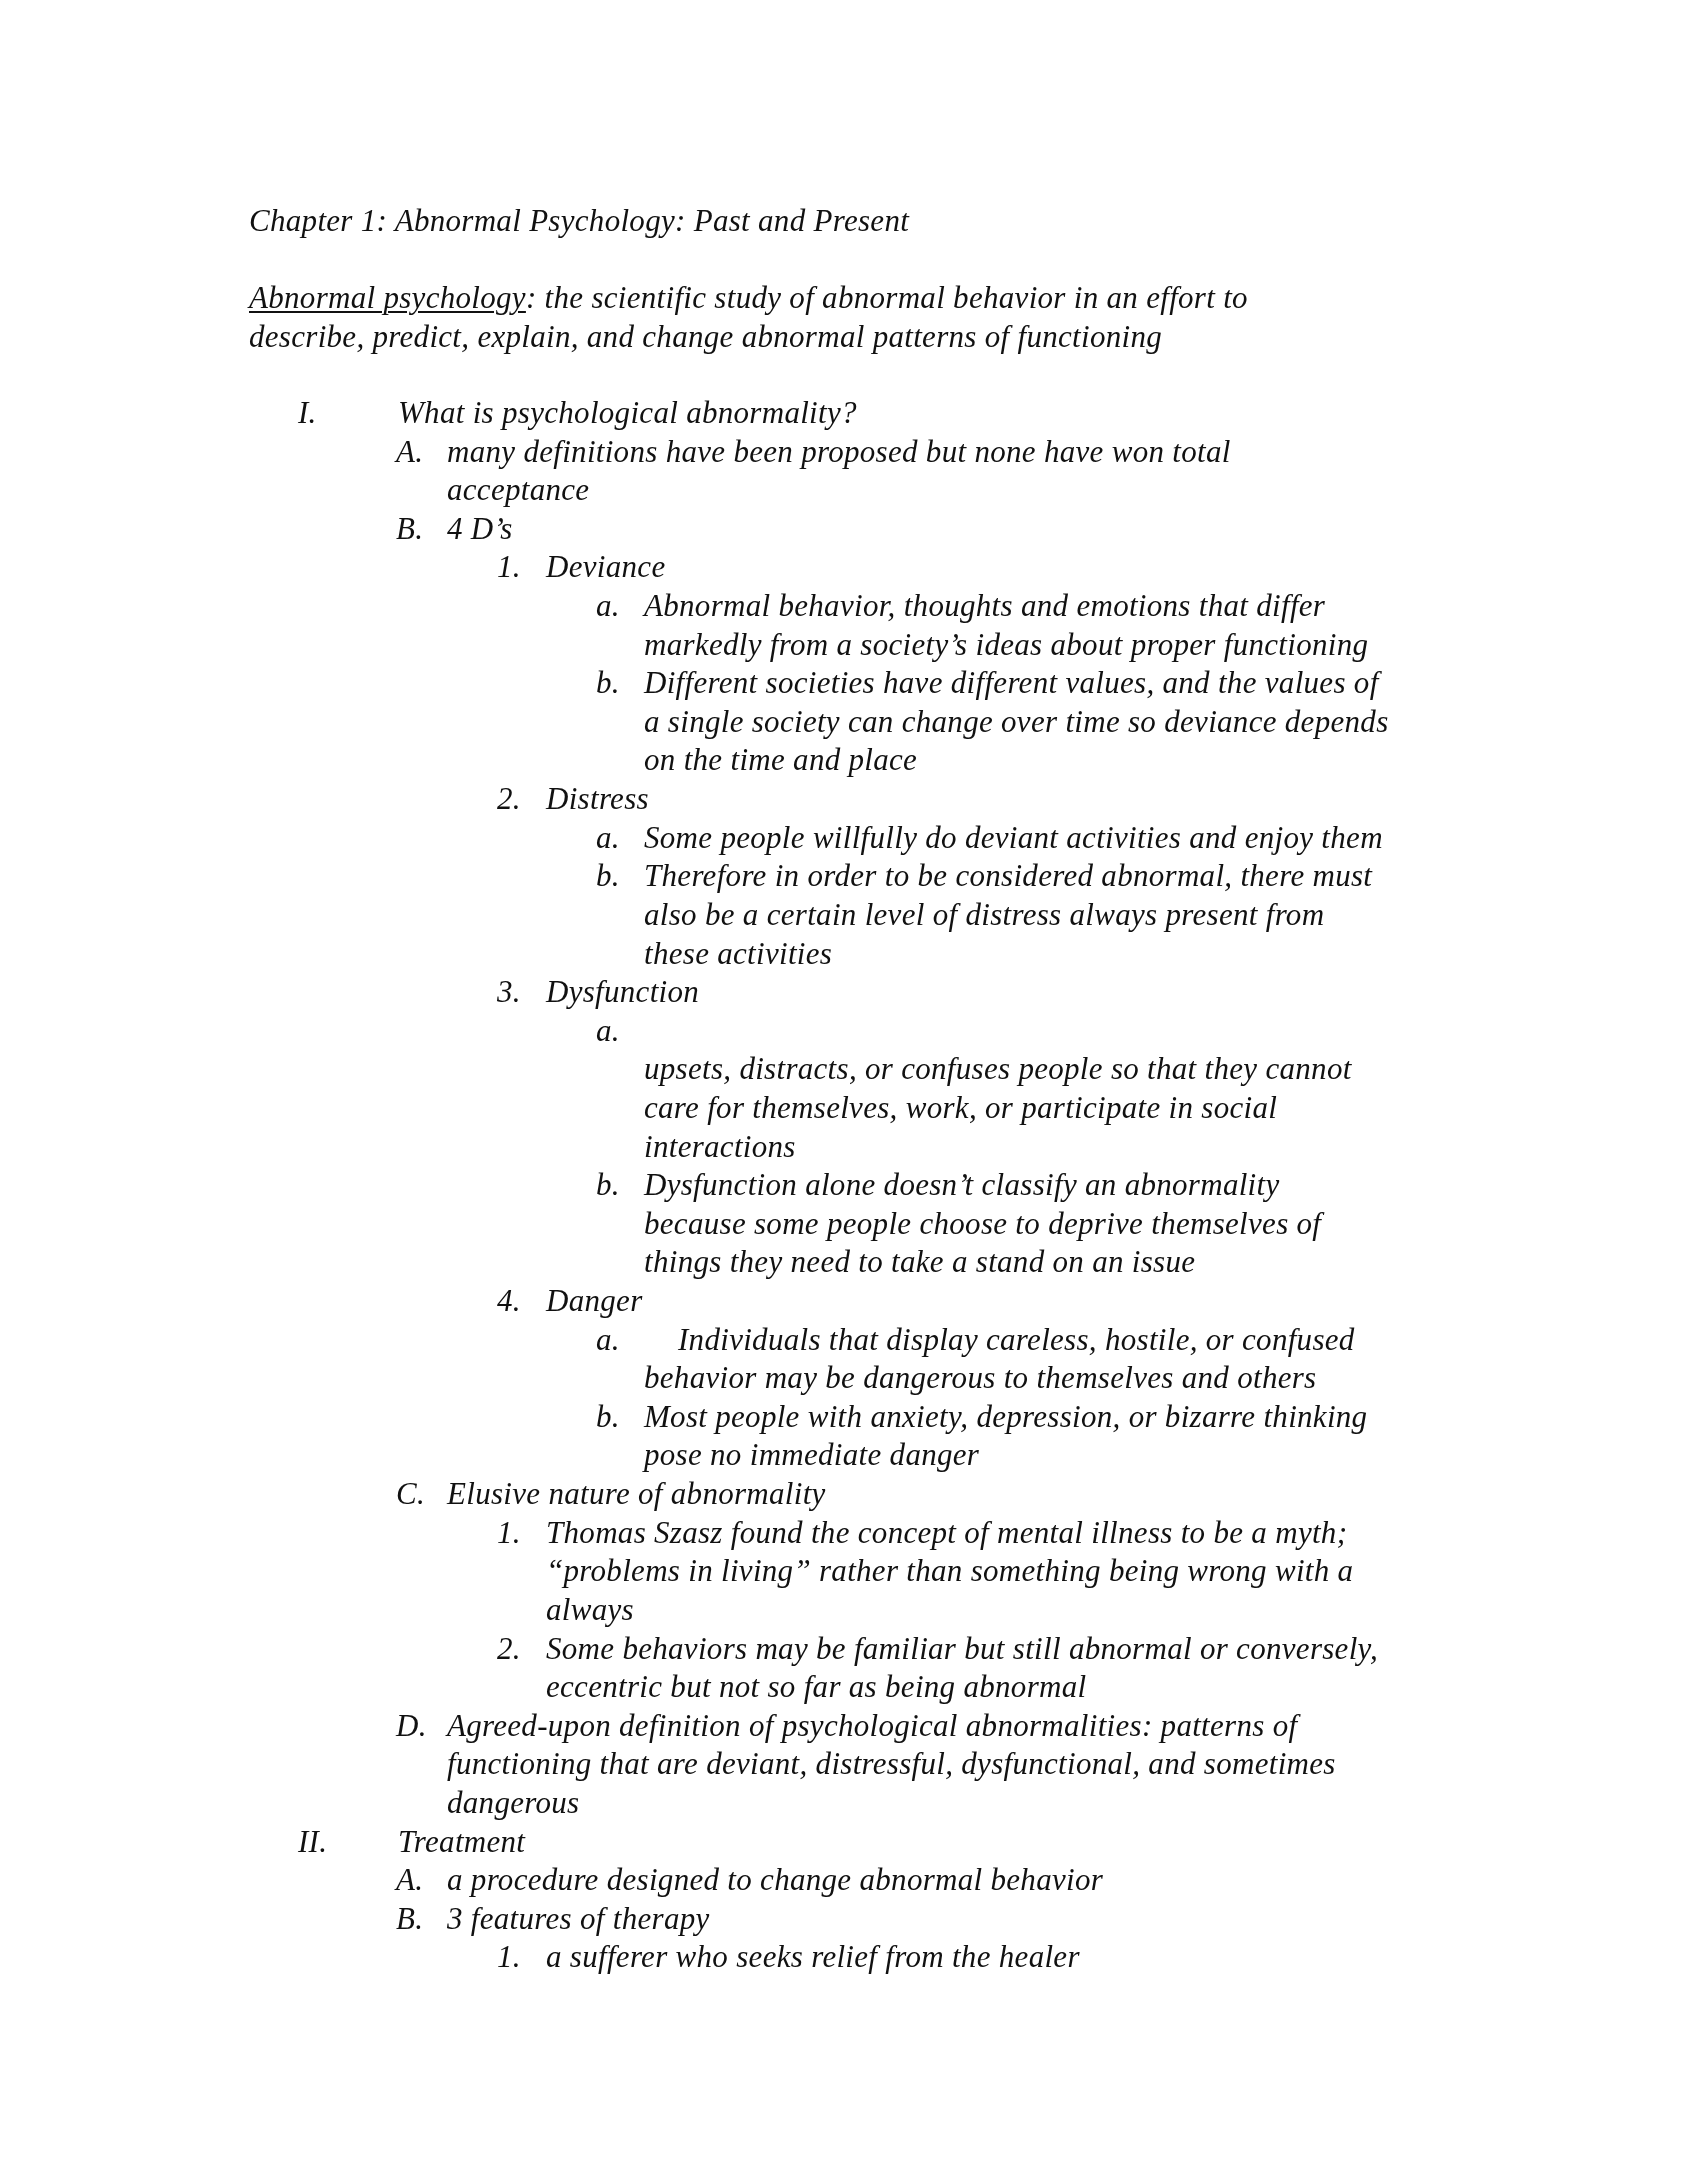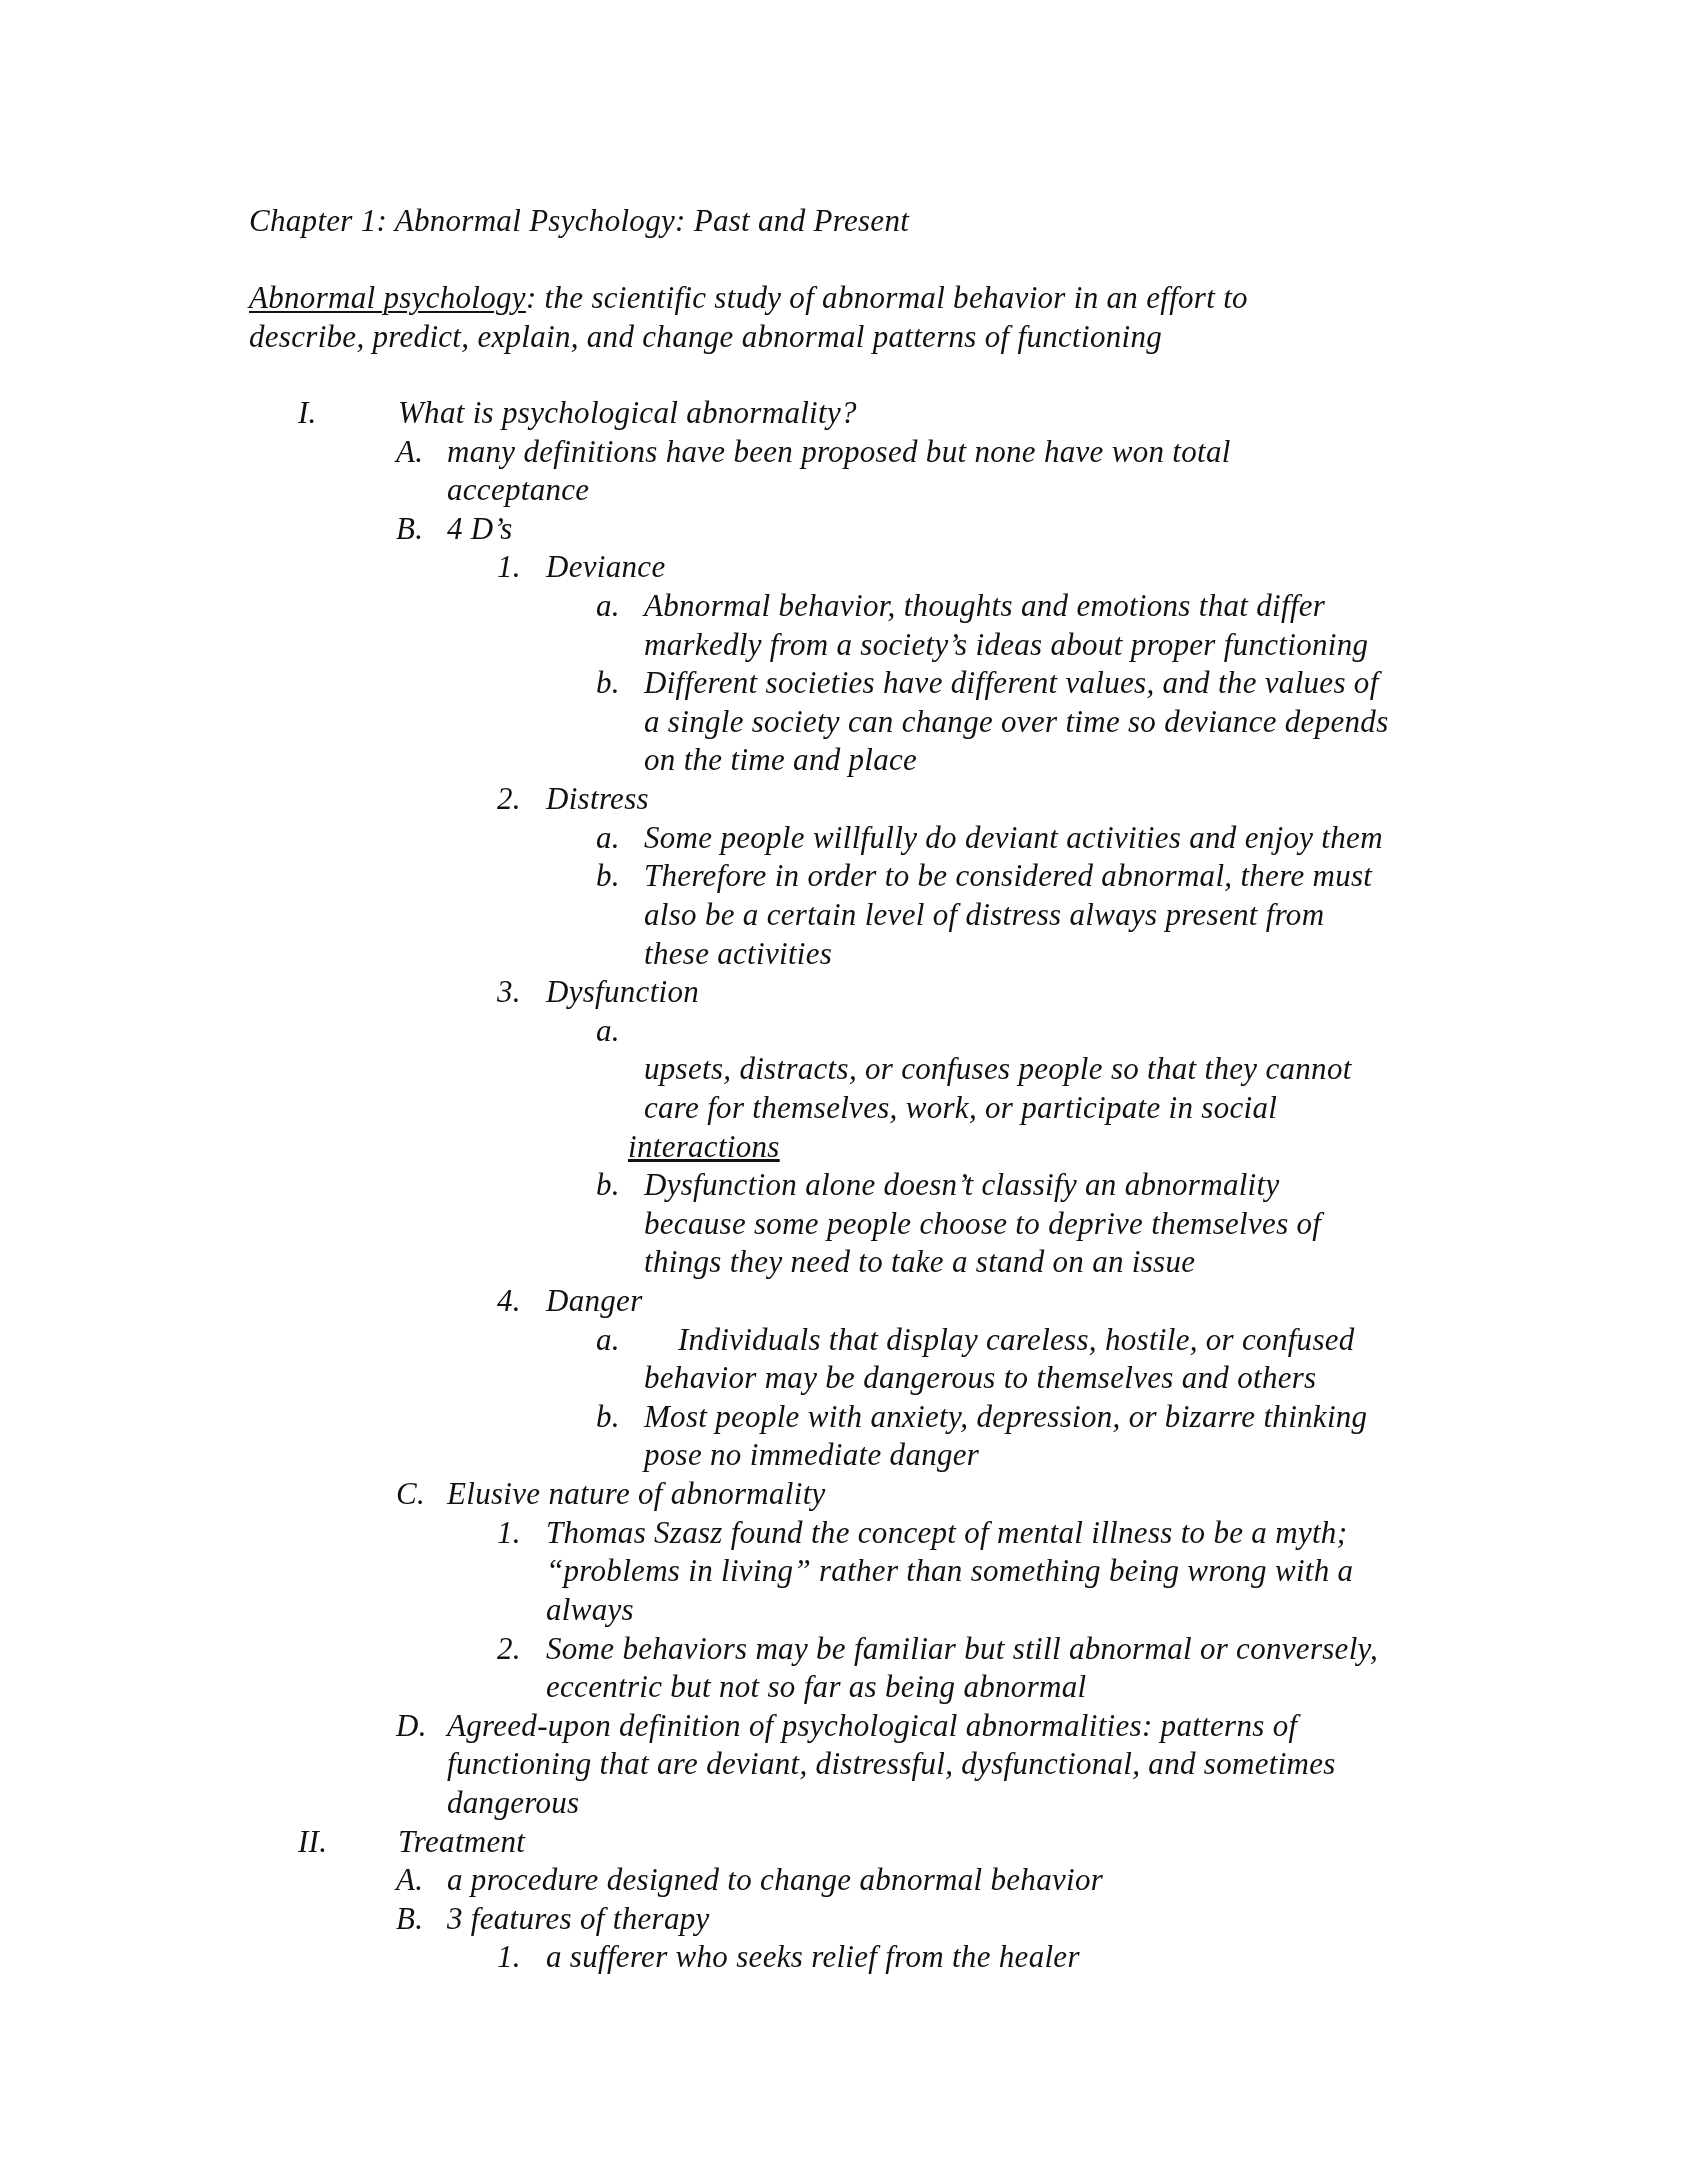--- a/index.html
+++ b/index.html
@@ -94,21 +94,21 @@
       <div class="oline" style="top: 618px;">
         <span class="marker" style="left: 596px;">a.</span>
       </div>
       <div class="oline" style="top: 656px;">
         <span class="text" style="left: 644px;">upsets, distracts, or confuses people so that they cannot</span>
       </div>
       <div class="oline" style="top: 695px;">
         <span class="text" style="left: 644px;">care for themselves, work, or participate in social</span>
       </div>
       <div class="oline" style="top: 734px;">
-        <span class="text" style="left: 628px; text-decoration: underline;">interactions</span>
+        <span class="text" style="left: 644px;">interactions</span>
       </div>
       <div class="oline" style="top: 772px;">
         <span class="marker" style="left: 596px;">b.</span>
         <span class="text" style="left: 644px; font-style: italic;">Dysfunction alone doesn’t classify an abnormality</span>
       </div>
       <div class="oline" style="top: 811px;">
         <span class="text" style="left: 644px;">because some people choose to deprive themselves of</span>
       </div>
       <div class="oline" style="top: 849px;">
         <span class="text" style="left: 644px;">things they need to take a stand on an issue</span>

